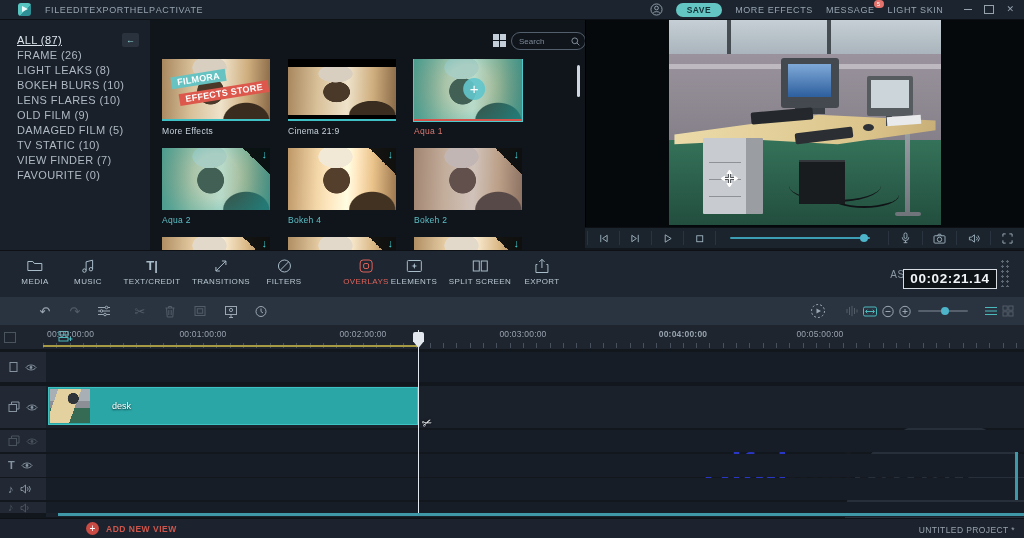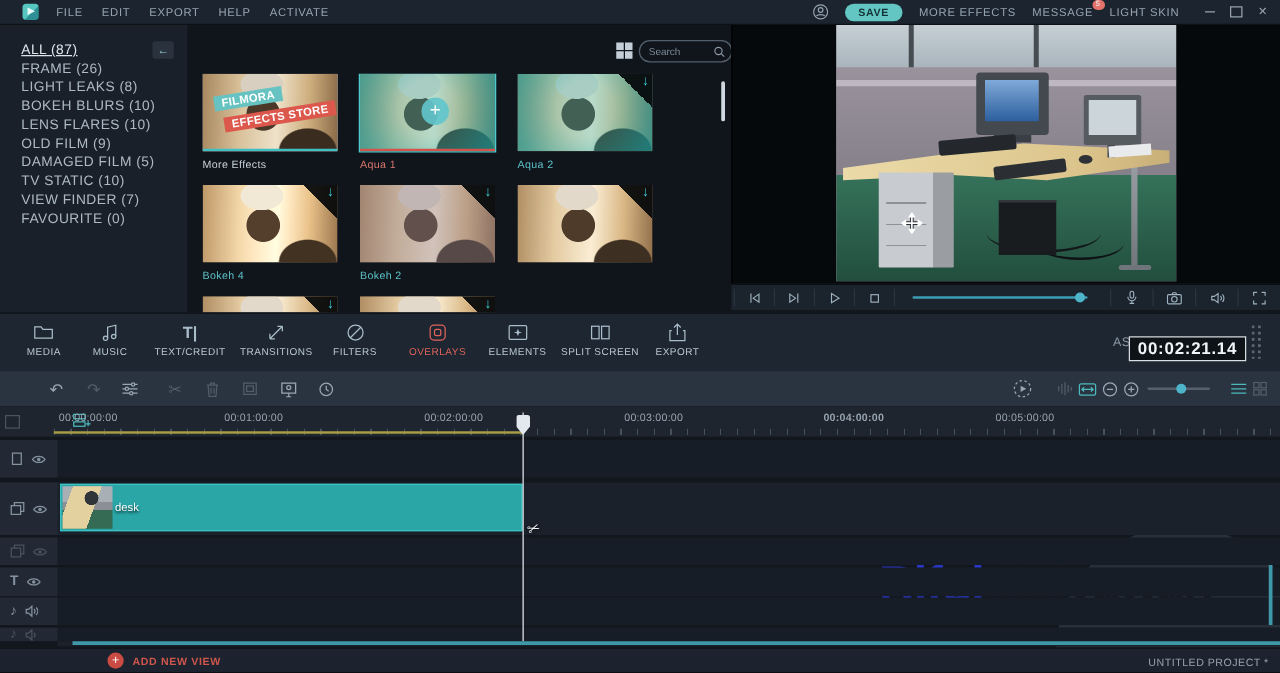--- a/index.html
+++ b/index.html
@@ -6,21 +6,21 @@
   .stage{position:relative;width:1024px;height:538px;background:#12171e;overflow:hidden;
          font-family:"Liberation Sans",sans-serif;-webkit-font-smoothing:antialiased;color:#aab6c2;}
 
   
   .menubar{position:absolute;left:0;top:0;width:1024px;height:19px;background:#1b242f;
            border-bottom:1px solid #0d1116;display:flex;align-items:center;z-index:40;}
   .logo{width:13px;height:13px;margin-left:18px;border-radius:3px;
         background:linear-gradient(135deg,#57c6c0 0 55%,#2e8f94 55%);position:relative;}
   .logo::after{content:"";position:absolute;left:4px;top:3px;border-left:6px solid #eafafa;
         border-top:3.5px solid transparent;border-bottom:3.5px solid transparent;}
-  .menu-items{display:flex;gap:15px;margin-left:14px;}
+  .menu-items{display:flex;margin-left:14px;}
   .menu-item{font-size:9px;letter-spacing:.6px;color:#97a4b1;cursor:default;}
   .mb-right{margin-left:auto;display:flex;align-items:center;gap:13px;margin-right:10px;}
   .user-ic svg{display:block;}
   .save-btn{background:#64c6c2;color:#123238;font-size:8.5px;font-weight:bold;letter-spacing:.5px;
             padding:2px 11px;border-radius:9px;}
   .mb-link{font-size:9px;letter-spacing:.6px;color:#97a4b1;position:relative;}
   .msg-badge{position:absolute;top:-5px;right:-9px;min-width:8px;height:8px;border-radius:5px;
              background:#e2726b;color:#fff;font-size:6px;line-height:8px;text-align:center;padding:0 1px;}
   .win-btns{display:flex;align-items:center;gap:12px;margin-left:8px;}
   .win-min{width:8px;height:1px;background:#96a2ae;}
@@ -188,21 +188,21 @@
   .tico.dim{color:#49535e;}
   .tico-glyph{font-size:11px;line-height:1;font-weight:bold;}
 
   .clip{position:absolute;left:48px;top:1px;height:38px;width:370px;background:#2aa6a7;
         border:1px solid #3ec1c1;box-sizing:border-box;display:flex;align-items:center;cursor:grab;}
   .clip-thumb{width:40px;height:34px;margin-left:1px;flex:none;
       background:
         radial-gradient(circle at 58% 28%, #30353a 0 16%, transparent 17%),
         linear-gradient(110deg,transparent 0 16%,#e3d2a0 16% 60%,transparent 60%),
         linear-gradient(#a8b0b6 0 36%,#8c8f96 36% 55%,#356a54 55%);}
-  .clip-label{font-size:9px;color:#fff;margin-left:2px;text-shadow:0 1px 2px rgba(0,0,0,.8);}
+  .clip-label{font-size:9px;color:#fff;margin-left:22px;text-shadow:0 1px 2px rgba(0,0,0,.8);}
 
   .playhead-line{position:absolute;left:418px;top:330px;width:1px;height:183px;background:#e2e8ed;z-index:20;}
   .playhead-cap{position:absolute;left:413px;top:332px;width:11px;height:16px;background:#e2e8ed;z-index:21;
       clip-path:polygon(0 0,100% 0,100% 58%,50% 100%,0 58%);border-radius:2px;cursor:ew-resize;}
   .cut-cursor{position:absolute;left:422px;top:416px;font-size:12px;color:#f0f3f5;z-index:22;
       transform:rotate(-20deg);text-shadow:0 0 3px rgba(0,0,0,.9);}
 
   .watermark{position:absolute;left:0;top:0;width:100%;height:100%;pointer-events:none;}
   .wm-circle{position:absolute;left:845px;top:72px;width:200px;height:200px;border-radius:50%;background:#272f3b;}
   .wm-text{position:absolute;left:703px;top:97px;font-size:40px;font-weight:bold;letter-spacing:-1px;white-space:nowrap;}
@@ -304,20 +304,27 @@
         <div class="fx-card" data-variant="store" data-selected="false" data-underline="teal" data-labelstyle="white" data-download="false" data-plus="false">
           <div class="fx-thumb">
             <div class="art art-sunset"></div>
             <span class="ribbon ribbon-1">FILMORA</span>
             <span class="ribbon ribbon-2">EFFECTS STORE</span>
 
           </div>
           <div class="fx-label">More Effects</div>
         </div>
 
+        <div class="fx-card" data-variant="cinema" data-selected="false" data-underline="teal" data-labelstyle="white" data-download="false" data-plus="false">
+          <div class="fx-thumb">
+            <div class="art art-sunset"></div>
+
+          </div>
+          <div class="fx-label">Cinema 21:9</div>
+        </div>
 
         <div class="fx-card" data-variant="aqua" data-selected="true" data-underline="red" data-labelstyle="red" data-download="false" data-plus="true">
           <div class="fx-thumb">
             <div class="art art-sunset"></div>
 
             <span class="plus-badge">+</span>
           </div>
           <div class="fx-label">Aqua 1</div>
         </div>
 
@@ -515,21 +522,21 @@
         </svg>
       <span class="tlabel">TRANSITIONS</span>
     </div>
     <div class="tab" style="left:284px" data-active="false">
       <svg width="16" height="16" viewBox="0 0 16 16">
           <circle cx="8" cy="8" r="6" fill="none" stroke="currentColor"></circle>
           <line x1="3.8" y1="12.2" x2="12.2" y2="3.8" stroke="currentColor"></line>
         </svg>
       <span class="tlabel">FILTERS</span>
     </div>
-    <div class="tab" style="left:350px" data-active="true">
+    <div class="tab" style="left:366px" data-active="true">
       <svg width="16" height="16" viewBox="0 0 16 16">
           <rect x="2" y="2" width="12" height="12" rx="3" fill="none" stroke="currentColor"></rect>
           <rect x="5.5" y="5.5" width="5" height="5" rx="1.5" fill="none" stroke="currentColor"></rect>
         </svg>
       <span class="tlabel">OVERLAYS</span>
     </div>
     <div class="tab" style="left:414px" data-active="false">
       <svg width="17" height="16" viewBox="0 0 17 16">
           <rect x="1.5" y="2.5" width="14" height="11" rx="1" fill="none" stroke="currentColor"></rect>
           <polygon points="8.5,5 9.4,7.4 11.8,8 9.4,8.6 8.5,11 7.6,8.6 5.2,8 7.6,7.4" fill="currentColor"></polygon>

